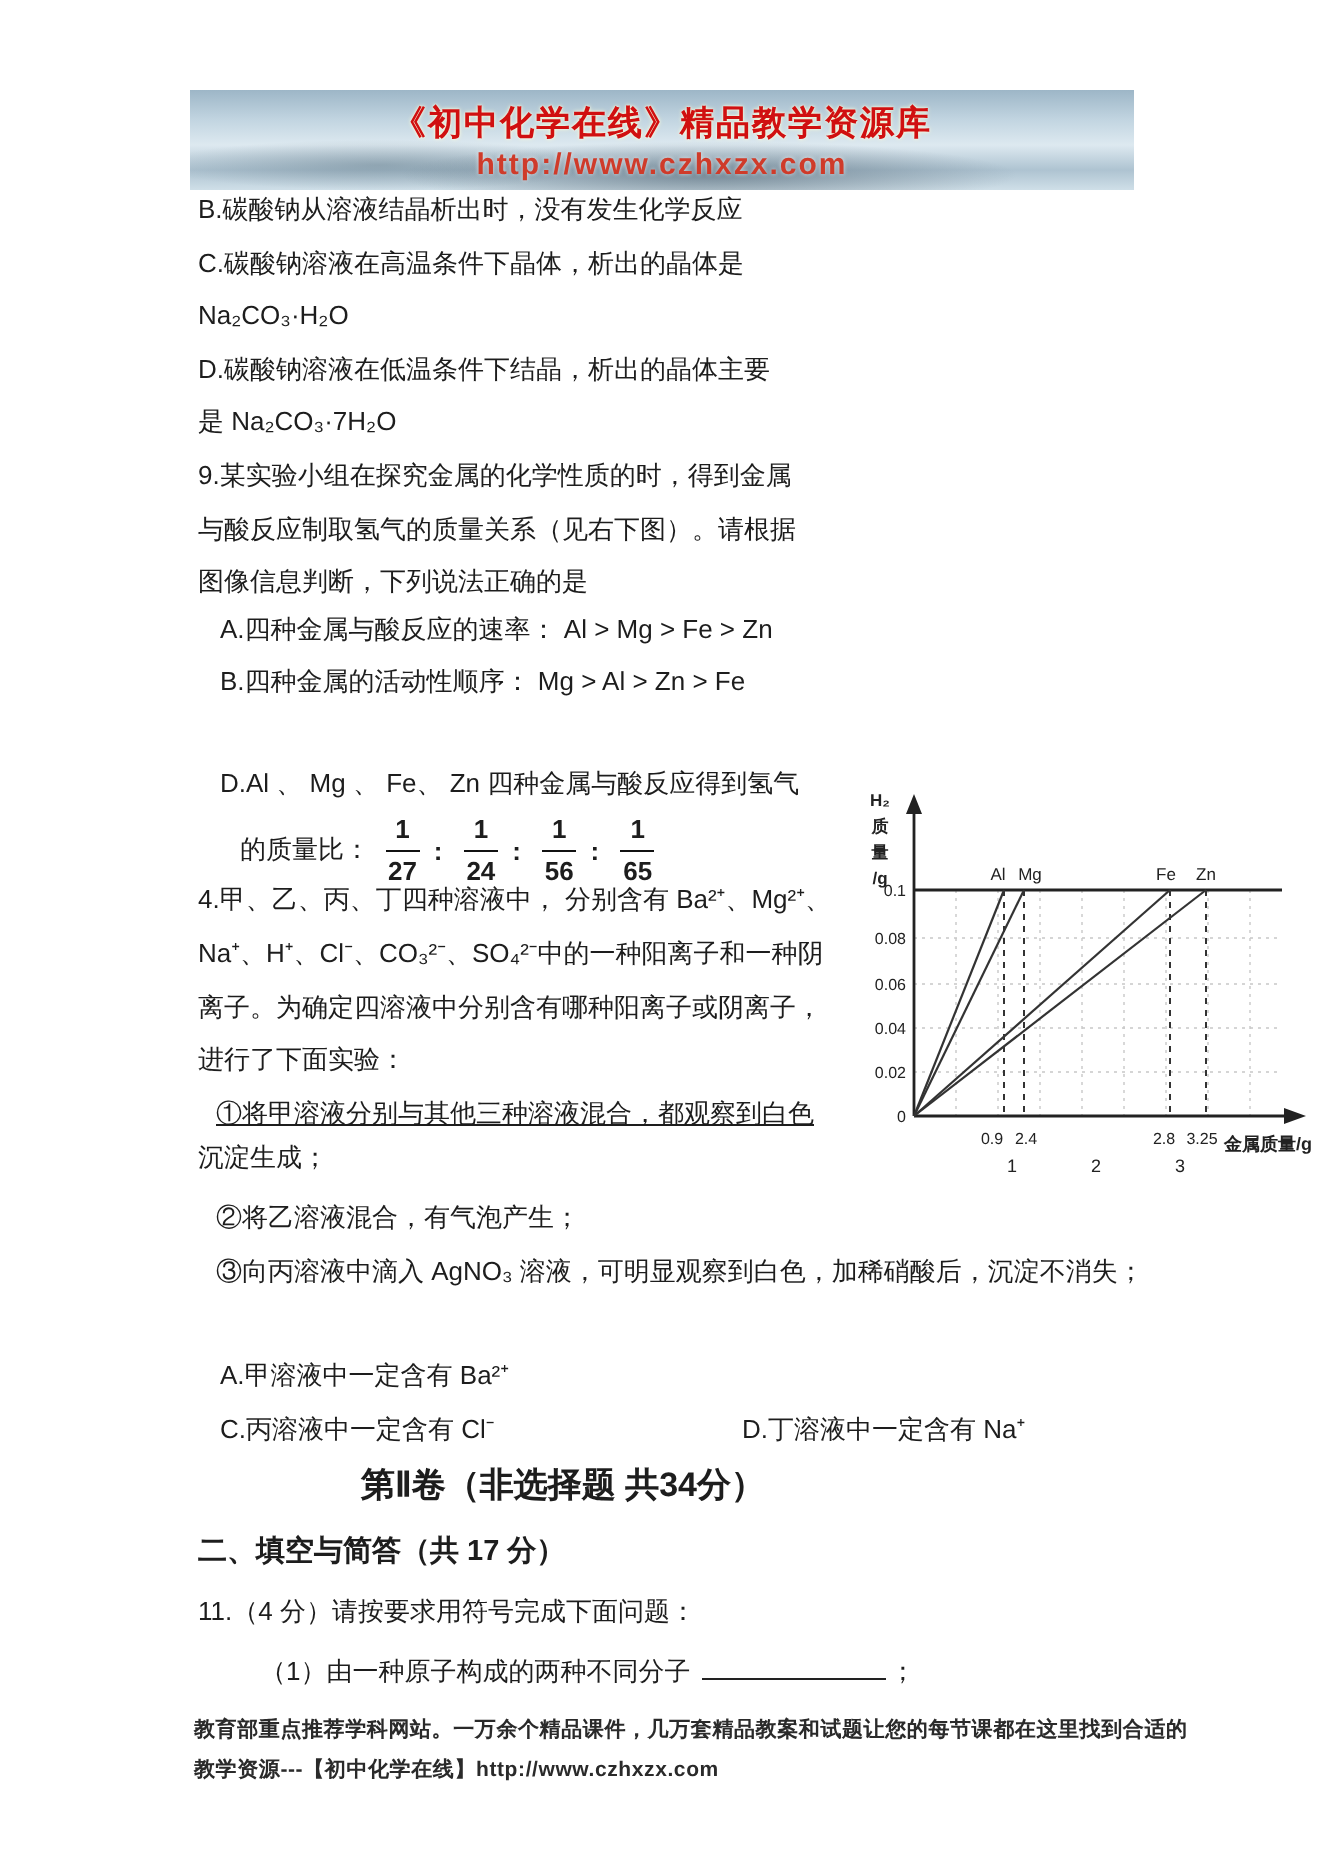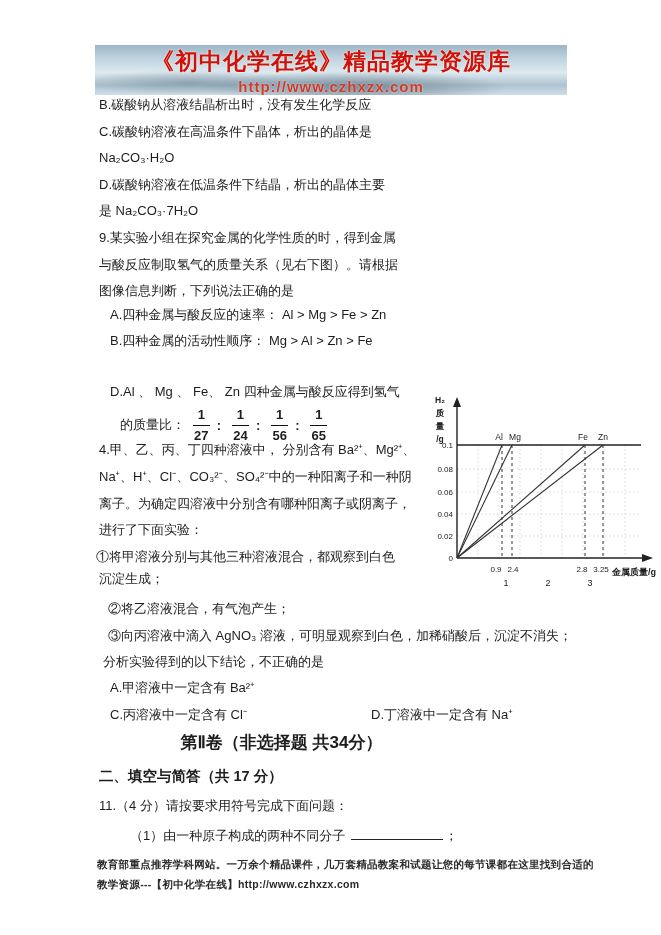--- a/index.html
+++ b/index.html
@@ -13,21 +13,21 @@
   
   .banner {
     position:absolute; left:95px; top:45px; width:472px; height:50px;
     display:flex; flex-direction:column; align-items:center; justify-content:center;
     background:
       radial-gradient(ellipse 220px 24px at 55% 85%, rgba(40,60,75,.45), rgba(40,60,75,0) 70%),
       radial-gradient(ellipse 160px 18px at 20% 75%, rgba(70,95,110,.35), rgba(70,95,110,0) 70%),
       linear-gradient(180deg, #9db6c7 0%, #c2d5e1 30%, #dde9f0 55%, #aec3d1 80%, #cfdfe8 100%);
   }
   .banner-title {
-    font-size:23px; font-weight:bold; letter-spacing:1px;
+    font-size:17px; font-weight:bold; letter-spacing:1px;
     color:#d01010; text-shadow:0 0 2px rgba(255,255,210,.9), 0 0 1px rgba(255,255,255,.9);
     white-space:nowrap;
   }
   .banner-url {
     font-size:15px; font-weight:bold; letter-spacing:1px; margin-top:1px;
     color:#cf3b2a; text-shadow:0 0 2px rgba(255,255,255,.7);
     white-space:nowrap;
   }
   
   .ln { position:absolute; white-space:nowrap; font-size:13px; line-height:18px; }
@@ -80,25 +80,24 @@
     <span class="frac"><span class="num">1</span><span class="den">27</span></span><span class="frac-sep">:</span>
     <span class="frac"><span class="num">1</span><span class="den">24</span></span><span class="frac-sep">:</span>
     <span class="frac"><span class="num">1</span><span class="den">56</span></span><span class="frac-sep">:</span>
     <span class="frac"><span class="num">1</span><span class="den">65</span></span>
   </div>
 
   <div class="ln" style="left:99px; top:441px;">4.甲、乙、丙、丁四种溶液中， 分别含有 Ba²⁺、Mg²⁺、</div>
   <div class="ln" style="left:99px; top:495px;">离子。为确定四溶液中分别含有哪种阳离子或阴离子，</div>
   <div class="ln" style="left:99px; top:468px;">Na⁺、H⁺、Cl⁻、CO₃²⁻、SO₄²⁻中的一种阳离子和一种阴</div>
   <div class="ln" style="left:99px; top:521px;">进行了下面实验：</div>
-  <div class="ln" style="left:96px; top:548px;">①将甲溶液分别与其他三种溶液混合，都观察到白色</div>
+  <div class="ln" style="left:108px; top:548px;text-decoration:underline;">①将甲溶液分别与其他三种溶液混合，都观察到白色</div>
   <div class="ln" style="left:99px; top:570px;">沉淀生成；</div>
   <div class="ln" style="left:108px; top:600px;">②将乙溶液混合，有气泡产生；</div>
   <div class="ln" style="left:108px; top:627px;">③向丙溶液中滴入 AgNO₃ 溶液，可明显观察到白色，加稀硝酸后，沉淀不消失；</div>
-  <div class="ln" style="left:103px; top:653px;">分析实验得到的以下结论，不正确的是</div>
   <div class="ln" style="left:110px; top:679px;">A.甲溶液中一定含有 Ba²⁺</div>
   <div class="ln" style="left:110px; top:706px;">C.丙溶液中一定含有 Cl⁻</div>
   <div class="ln" style="left:371px; top:706px;">D.丁溶液中一定含有 Na⁺</div>
 
   <div class="center-heading" style="top:731px;">第Ⅱ卷（非选择题 共34分）</div>
 
   <div class="ln bold" style="left:99px; top:767px; font-size:14.5px;">二、填空与简答（共 17 分）</div>
   <div class="ln" style="left:99px; top:797px;">11.（4 分）请按要求用符号完成下面问题：</div>
   <div class="ln" style="left:130px; top:826px;">
     <span>（1）由一种原子构成的两种不同分子</span>

